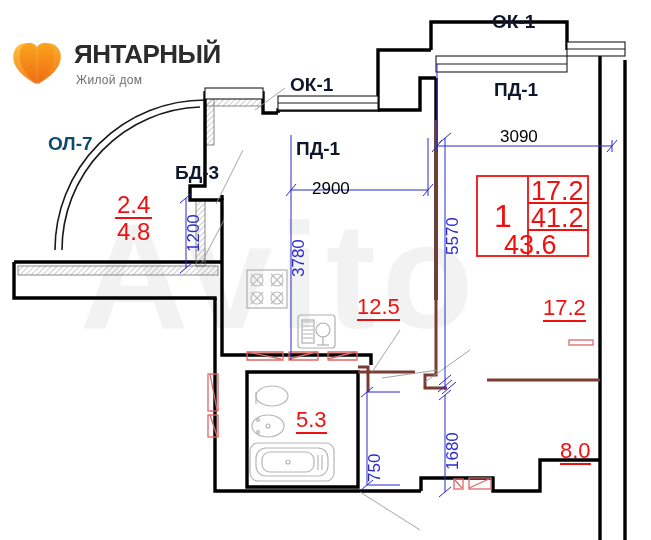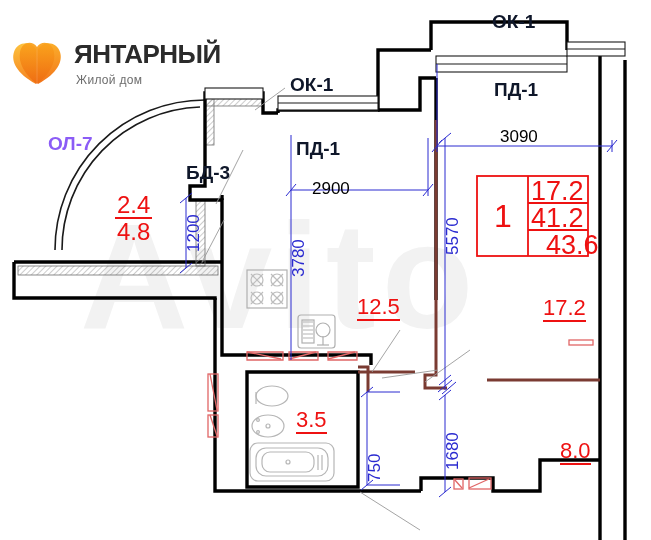--- a/index.html
+++ b/index.html
@@ -4,21 +4,21 @@
 <style>
   html,body{margin:0;padding:0;background:#ffffff;}
   body{font-family:"Liberation Sans", sans-serif;}
   #root{position:relative;width:651px;height:540px;background:#fff;overflow:hidden;}
   #plan{position:absolute;left:0;top:0;width:651px;height:540px;}
   .logo-wrap{position:absolute;left:8px;top:6px;width:210px;height:60px;margin-top:29px;}
   .logo-text{position:absolute;left:66px;top:6px;font-size:26px;font-weight:bold;color:#2b2b2b;letter-spacing:-0.5px;line-height:1;}
   .logo-sub{position:absolute;left:68px;top:38px;font-size:12px;color:#6d6d6d;letter-spacing:0.3px;}
   .txt{position:absolute;white-space:nowrap;line-height:1;}
   .lbl-black{color:#0f172a;font-size:19px;font-weight:bold;}
-  .lbl-blue{color:#8b5cf6;font-size:19px;font-weight:bold;}
+  .lbl-blue{color:#0c4a6e;font-size:19px;font-weight:bold;}
   .dim-blue{color:#000000;font-size:17px;}
   .dim-blue-v{color:#2a2ad0;font-size:17px;transform-origin:0 0;transform:rotate(-90deg);}
   .area-red{color:#ee1111;font-size:22px;border-bottom:2px solid #ee1111;padding-bottom:1px;text-align:right;}
   .frac{position:absolute;color:#ee1111;font-size:24px;text-align:left;line-height:1.05;}
   .frac .num{border-bottom:2px solid #ee1111;display:block;padding:0 2px;}
   .frac .den{display:block;padding:0 2px;}
   .tbl-num{color:#ee1111;font-size:27px;}
   .wm{position:absolute;color:#f2f2f2;font-size:150px;font-weight:bold;letter-spacing:6px;user-select:none;}
 </style>
 </head>
@@ -213,39 +213,39 @@
       <path d="M29 12 C34 5 44 7 46 17 C48 28 41 40 29 49 C17 40 10 28 12 17 C14 7 24 5 29 12 Z" fill="url(#g3)" opacity="0.92"></path>
     </svg>
     <div class="logo-text">ЯНТАРНЫЙ</div>
     <div class="logo-sub">Жилой дом</div>
   </div>
 
   <div class="txt lbl-black" style="left:492px;top:12px;">ОК-1</div>
   <div class="txt lbl-black" style="left:290px;top:75px;">ОК-1</div>
   <div class="txt lbl-black" style="left:494px;top:80px;">ПД-1</div>
   <div class="txt lbl-black" style="left:296px;top:139px;">ПД-1</div>
-  <div class="txt lbl-black" style="left:186px;top:163px;text-align:center;">БД-3</div>
+  <div class="txt lbl-black" style="left:175px;top:163px;text-align:center;">БД-3</div>
   <div class="txt lbl-blue" style="left:48px;top:134px;">ОЛ-7</div>
 
   <div class="txt dim-blue" style="left:500px;top:128px;">3090</div>
   <div class="txt dim-blue" style="left:312px;top:180px;">2900</div>
   <div class="txt dim-blue-v" style="left:444px;top:255px;">5570</div>
   <div class="txt dim-blue-v" style="left:290px;top:277px;">3780</div>
   <div class="txt dim-blue-v" style="left:444px;top:470px;">1680</div>
   <div class="txt dim-blue-v" style="left:185px;top:252px;">1200</div>
   <div class="txt dim-blue-v" style="left:366px;top:482px;">750</div>
 
   <div class="frac" style="left:115px;top:192px;">
     <span class="num">2.4</span>
     <span class="den">4.8</span>
   </div>
 
   <div class="txt area-red" style="left:357px;top:296px;">12.5</div>
-  <div class="txt area-red" style="left:296px;top:409px;">3.5</div>
+  <div class="txt area-red" style="left:296px;top:409px;">5.3</div>
   <div class="txt area-red" style="left:543px;top:297px;">17.2</div>
   <div class="txt area-red" style="left:560px;top:440px;">8.0</div>
 
   <div class="txt tbl-num" style="left:494px;top:200px;font-size:32px;">1</div>
   <div class="txt tbl-num" style="left:531px;top:178px;">17.2</div>
   <div class="txt tbl-num" style="left:531px;top:205px;">41.2</div>
-  <div class="txt tbl-num" style="left:546px;top:232px;">43.6</div>
+  <div class="txt tbl-num" style="left:504px;top:232px;">43.6</div>
 
 </div>
 
 </body></html>

